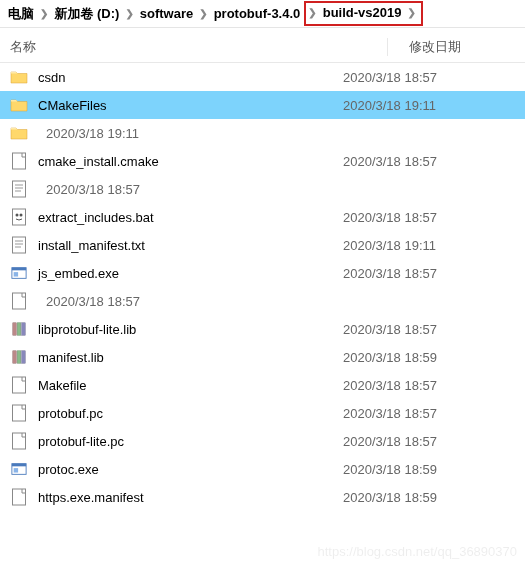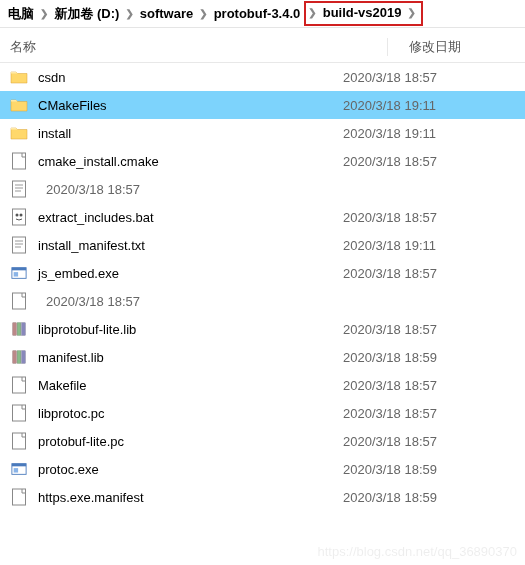--- a/index.html
+++ b/index.html
@@ -129,21 +129,20 @@
       <span class="file-name">CMakeFiles</span>
       <span class="file-date">2020/3/18 19:11</span>
     </div>
     <div class="file-row">
       <span class="icon folder-icon">
         <svg viewBox="0 0 18 18">
           <path fill="#ffd86b" stroke="#d9a237" stroke-width="0.5" d="M1 4 h5 l1.5 1.5 H17 V15 H1 Z"></path>
           <path fill="#ffe9a8" d="M1 4 h5 l1.5 1.5 H1 Z"></path>
         </svg>
       </span>
-      <span class="file-name">install</span>
       <span class="file-date">2020/3/18 19:11</span>
     </div>
     <div class="file-row">
       <span class="icon file-icon">
         <svg viewBox="0 0 16 18">
           <rect x="1.5" y="1" width="13" height="16" fill="#fff" stroke="#888" stroke-width="1"></rect>
           <path d="M11 1 v4 h3.5" fill="none" stroke="#888" stroke-width="1"></path>
         </svg>
       </span>
       <span class="file-name">cmake_install.cmake</span>
@@ -236,21 +235,21 @@
       <span class="file-name">Makefile</span>
       <span class="file-date">2020/3/18 18:57</span>
     </div>
     <div class="file-row">
       <span class="icon file-icon">
         <svg viewBox="0 0 16 18">
           <rect x="1.5" y="1" width="13" height="16" fill="#fff" stroke="#888" stroke-width="1"></rect>
           <path d="M11 1 v4 h3.5" fill="none" stroke="#888" stroke-width="1"></path>
         </svg>
       </span>
-      <span class="file-name">libprotoc.pc</span>
+      <span class="file-name">protobuf.pc</span>
       <span class="file-date">2020/3/18 18:57</span>
     </div>
     <div class="file-row">
       <span class="icon file-icon">
         <svg viewBox="0 0 16 18">
           <rect x="1.5" y="1" width="13" height="16" fill="#fff" stroke="#888" stroke-width="1"></rect>
           <path d="M11 1 v4 h3.5" fill="none" stroke="#888" stroke-width="1"></path>
         </svg>
       </span>
       <span class="file-name">protobuf-lite.pc</span>

